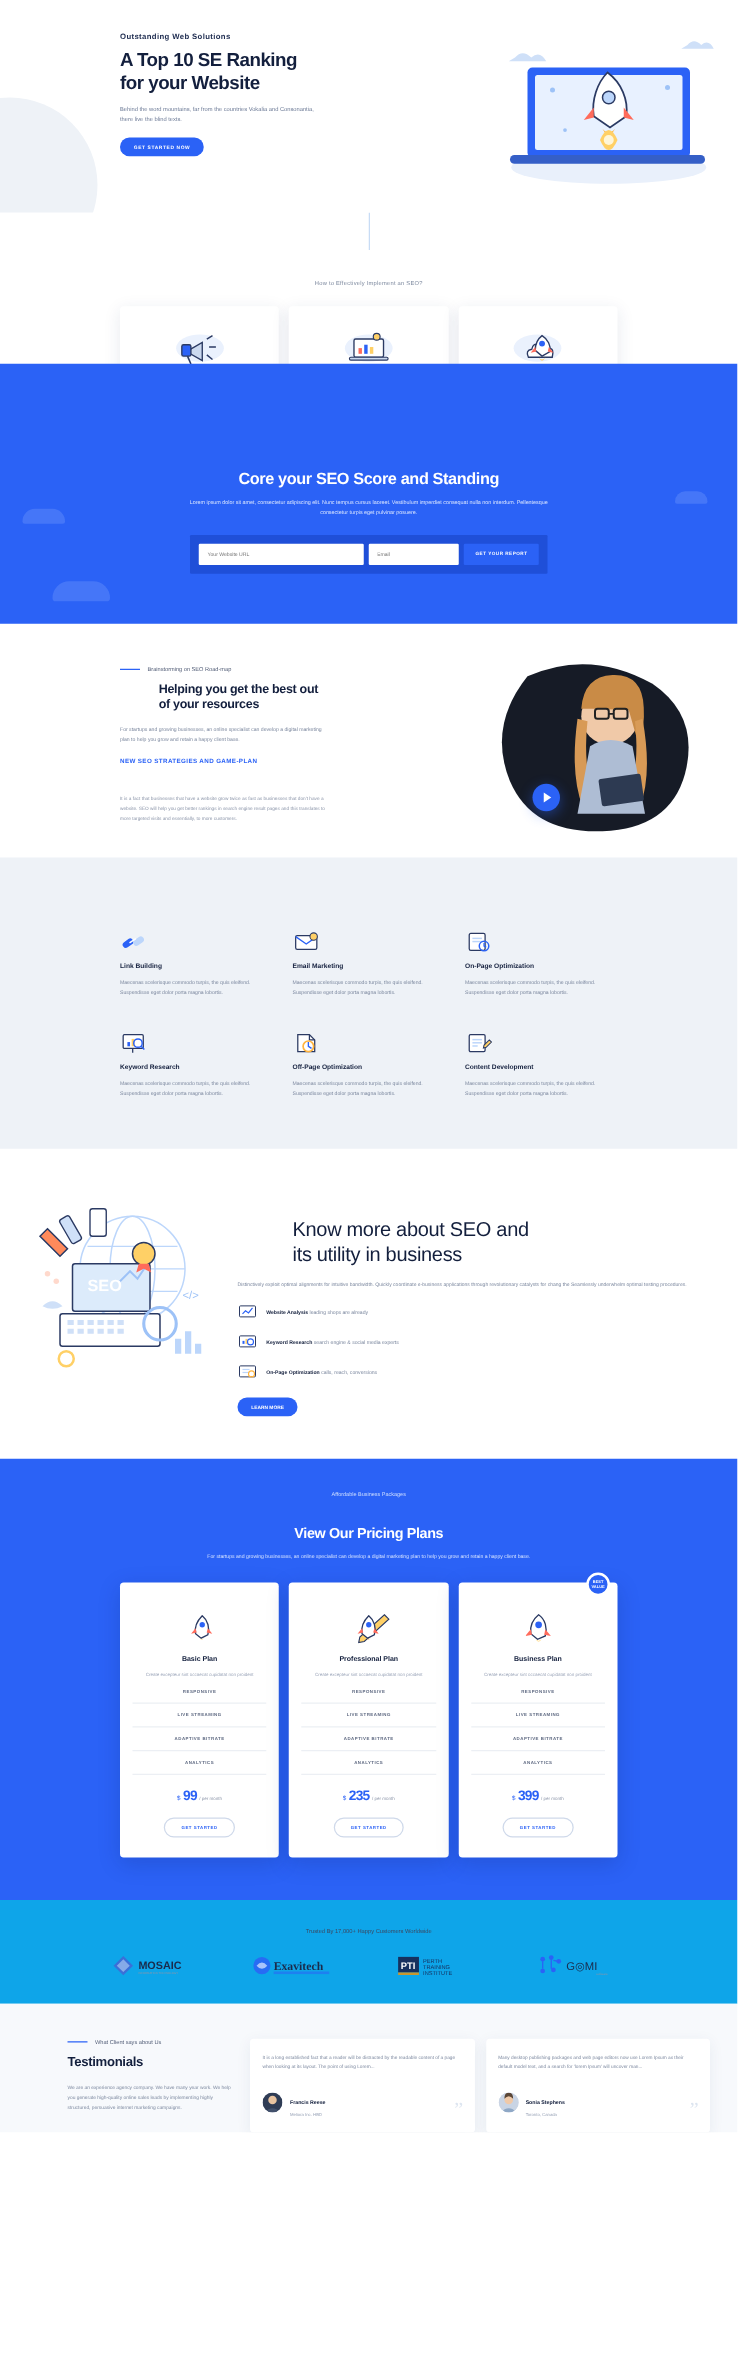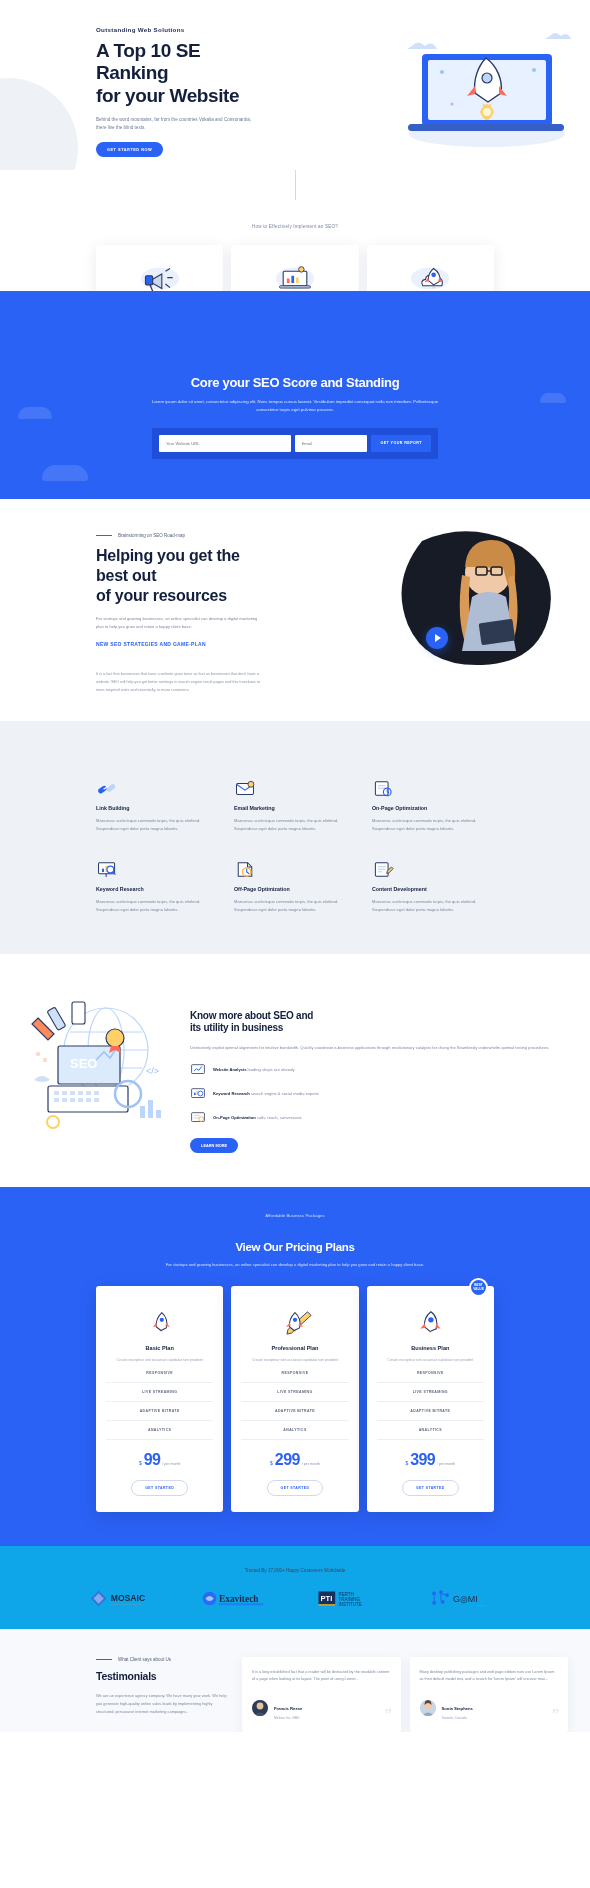--- a/index.html
+++ b/index.html
@@ -13,21 +13,21 @@
   
   .hero { position:relative; height:170px; background:#fff; overflow:hidden; }
   .hero-blob {
     position:absolute; left:-62px; top:78px; width:140px; height:140px;
     border-radius:50%; background:#eef2f7;
   }
   .hero-inner { position:relative; display:flex; padding:26px 20px 0 96px; }
   .hero-copy { width:180px; }
   .eyebrow { font-size:6.2px; font-weight:700; letter-spacing:.3px; color:#1d2b4f; }
   .hero-h1 {
-    font-size:19px; font-weight:700; line-height:1.18; letter-spacing:-.4px;
+    font-size:15px; font-weight:700; line-height:1.18; letter-spacing:-.4px;
     margin-top:7px; color:#131f3d;
   }
   .hero-p { font-size:4.6px; line-height:1.75; color:#6c7a96; margin-top:9px; width:160px; }
   .btn-primary {
     display:inline-block; margin-top:10px; background:#2b62f6; color:#fff;
     font-size:3.9px; font-weight:700; letter-spacing:.5px;
     padding:5px 11px; border-radius:11px; border:none; cursor:pointer;
   }
   .hero-art { position:absolute; right:8px; top:12px; width:200px; height:140px; }
 
@@ -72,21 +72,21 @@
   .cloud {
     position:absolute; background:#4a7af8; border-radius:20px 20px 4px 4px; opacity:.85;
   }
 
   
   .res-sec { display:flex; padding:34px 22px 26px 96px; position:relative; }
   .res-copy { width:168px; }
   .dash-line { display:flex; align-items:center; gap:6px; }
   .dash { width:16px; height:1px; background:#2b62f6; }
   .res-kicker { font-size:4.5px; color:#56617a; }
-  .res-h2 { font-size:16px; font-weight:700; line-height:1.25; margin-top:8px; color:#131f3d; letter-spacing:-.25px; }
+  .res-h2 { font-size:10px; font-weight:700; line-height:1.25; margin-top:8px; color:#131f3d; letter-spacing:-.25px;margin-left:31px; }
   .res-p { font-size:4.1px; line-height:1.9; color:#7c889f; margin-top:9px; }
   .res-link { font-size:5px; font-weight:700; color:#2b62f6; letter-spacing:.3px; margin-top:11px; display:block; text-decoration:none; }
   .res-p2 { font-size:3.8px; line-height:2.1; color:#8b95a9; margin-top:24px; }
   .res-media { position:absolute; right:18px; top:22px; width:180px; height:150px; }
   .play-btn {
     position:absolute; left:34px; bottom:22px; width:22px; height:22px; border-radius:50%;
     background:#2b62f6; display:flex; align-items:center; justify-content:center; cursor:pointer;
     box-shadow:0 3px 10px rgba(43,98,246,.45);
   }
   .play-tri { width:0;height:0;border-left:6px solid #fff;border-top:4px solid transparent;border-bottom:4px solid transparent; margin-left:2px; }
@@ -99,21 +99,21 @@
     padding:26px 96px 0;
   }
   .serv-icon { height:22px; display:flex; align-items:flex-end; }
   .serv-title { font-size:5.3px; font-weight:700; margin-top:8px; color:#131f3d; }
   .serv-text { font-size:4.1px; line-height:1.85; color:#7c889f; margin-top:6px; }
 
   
   .about-sec { display:flex; padding:34px 24px 34px 96px; gap:12px; align-items:flex-start; }
   .about-art { width:160px; height:150px; flex-shrink:0; margin-left:-78px; }
   .about-copy { flex:1; padding-top:22px; }
-  .about-h2 { font-size:10px; font-weight:700; line-height:1.25; color:#131f3d; letter-spacing:-.25px; }
+  .about-h2 { font-size:16px; font-weight:400; line-height:1.25; color:#131f3d; letter-spacing:-.25px;margin-left:44px; }
   .about-p { font-size:4px; line-height:2; color:#7c889f; margin-top:9px; }
   .about-item { display:flex; gap:7px; align-items:center; margin-top:11px; }
   .about-bullet-icon { width:16px; height:13px; flex-shrink:0; }
   .about-item-txt { font-size:4.1px; color:#7c889f; }
   .about-item-txt b { color:#131f3d; font-weight:700; }
   .btn-learn {
     display:inline-block; margin-top:14px; background:#2b62f6; color:#fff;
     font-size:3.9px; font-weight:700; padding:5px 11px; border-radius:11px; border:none; cursor:pointer;
   }
 
@@ -127,41 +127,41 @@
     flex:1; background:#fff; border-radius:3px; padding:22px 10px 16px; position:relative;
     box-shadow:0 5px 18px rgba(10,30,90,.18);
   }
   .pcard-art { height:28px; display:flex; align-items:center; justify-content:center; }
   .pcard-title { font-size:5.6px; font-weight:700; margin-top:9px; color:#131f3d; }
   .pcard-sub { font-size:3.6px; line-height:1.9; color:#9aa4b8; margin-top:6px; }
   .pfeat { font-size:3.5px; font-weight:700; letter-spacing:.4px; color:#5d6880; padding:7px 0; border-bottom:1px solid #eceff4; }
   .pfeat:first-of-type { border-top:1px solid #eceff4; margin-top:8px; }
   .price-line { display:flex; align-items:baseline; justify-content:center; gap:2px; margin-top:11px; }
   .cur { font-size:5px; color:#2b62f6; font-weight:400; }
-  .amt { font-size:16px; font-weight:700; color:#2b62f6; letter-spacing:-.6px; }
+  .amt { font-size:11px; font-weight:700; color:#2b62f6; letter-spacing:-.6px; }
   .per { font-size:3.6px; color:#8b95a9; }
   .btn-started {
     margin-top:11px; background:#fff; color:#2b62f6; border:1px solid #cfd9ea;
     font-size:3.5px; font-weight:700; letter-spacing:.4px; padding:5px 13px; border-radius:10px; cursor:pointer;
   }
   .badge-pro {
     position:absolute; top:-8px; right:6px; width:19px; height:19px; border-radius:50%;
     background:#2b62f6; color:#fff; font-size:3.2px; font-weight:700;
     display:flex; align-items:center; justify-content:center; line-height:1.15; text-align:center;
     border:2px solid #fff;
   }
 
   
   .logos-sec { background:#0ea5e9; padding:22px 0 20px; text-align:center; }
   .trusted { font-size:4.6px; color:#3c4760; font-weight:400; }
   .logo-row { display:flex; justify-content:center; align-items:center; gap:34px; margin-top:16px; }
 
   
   .testi-sec { background:#f7f9fc; padding:10px 0 0; }
-  .testi-inner { display:flex; padding:18px 22px 0 96px; gap:14px; }
+  .testi-inner { display:flex; padding:18px 22px 0 54px; gap:14px; }
   .testi-left { width:132px; flex-shrink:0; }
   .testi-h2 { font-size:10.5px; font-weight:700; margin-top:8px; color:#131f3d; letter-spacing:-.25px; }
   .testi-p { font-size:3.9px; line-height:2; color:#7c889f; margin-top:10px; }
   .testi-cards { display:flex; gap:9px; flex:1; }
   .tcard { flex:1; background:#fff; border-radius:3px; padding:12px 10px; box-shadow:0 3px 12px rgba(30,50,100,.07); position:relative; }
   .tcard-text { font-size:3.8px; line-height:1.95; color:#7c889f; }
   .tcard-foot { display:flex; align-items:center; gap:6px; margin-top:12px; }
   .avatar { width:16px; height:16px; border-radius:50%; flex-shrink:0; overflow:hidden; background:#d8dee9; }
   .tname { font-size:4.2px; font-weight:700; color:#131f3d; }
   .trole { font-size:3.4px; color:#9aa4b8; margin-top:2px; }
@@ -520,21 +520,21 @@
           </svg>
         </div>
         <div class="pcard-title">Professional Plan</div>
         <div class="pcard-sub">Create excepteur sint occaecat cupidatat non proident</div>
         <div class="pfeat">RESPONSIVE</div>
         <div class="pfeat">LIVE STREAMING</div>
         <div class="pfeat">ADAPTIVE BITRATE</div>
         <div class="pfeat">ANALYTICS</div>
         <div class="price-line">
           <span class="cur">$</span>
-          <span class="amt">299</span>
+          <span class="amt">235</span>
           <span class="per">/ per month</span>
         </div>
         <button class="btn-started">GET STARTED</button>
       </div>
 
       <div class="pcard">
         <div class="badge-pro">BEST VALUE</div>
         <div class="pcard-art">
           <svg viewBox="0 0 40 28" width="36" height="25">
             <path d="M21 2 c6 4 8 12 6 19 l-7 3 -6 -5 c-1 -7 2 -13 7 -17z" fill="#fff" stroke="#2b3a63" stroke-width="1.2"></path>

